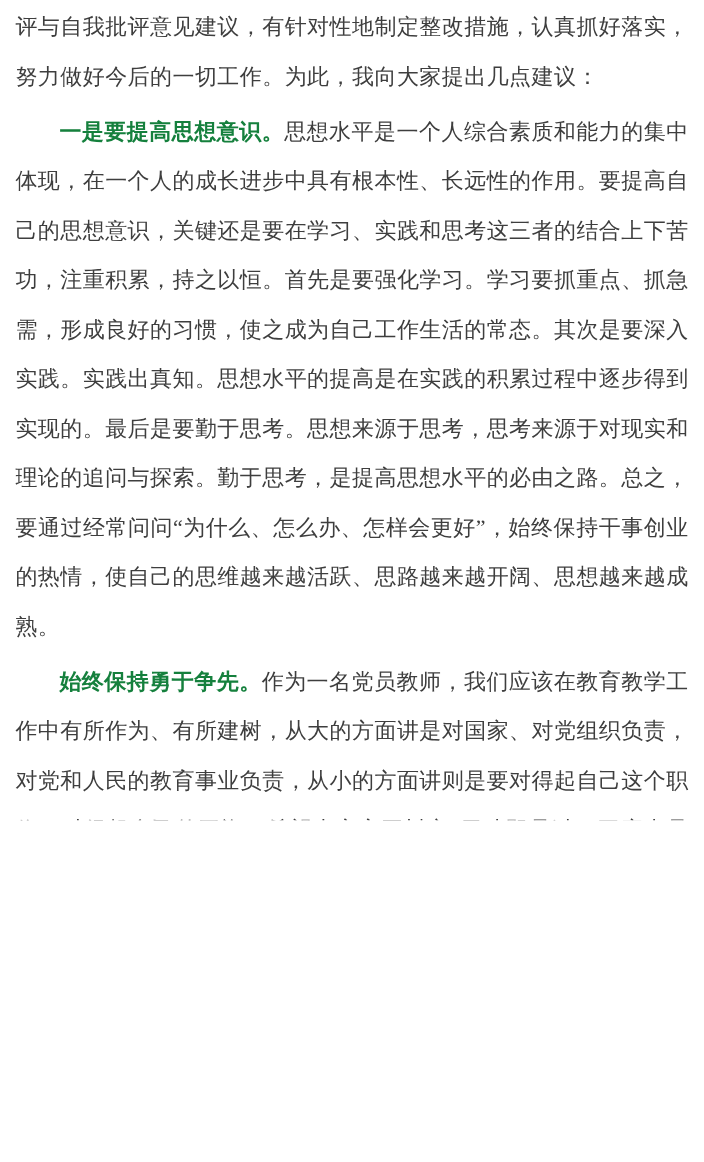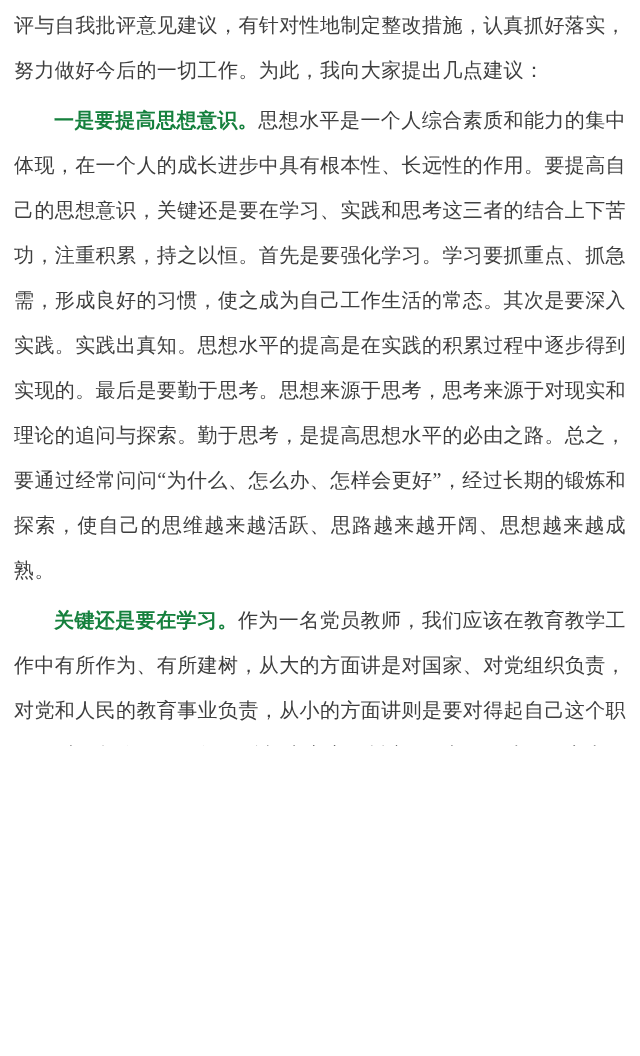--- a/index.html
+++ b/index.html
@@ -55,21 +55,21 @@
 </style>
 </head>
 <body>
 
 <div class="page">
 
   <div class="doc-body">
 
     <p><span>评与自我批评意见建议，有针对性地制定整改措施，认真抓好落实，努力做好今后的一切工作。为此，我向大家提出几点建议：</span></p>
 
-    <p class="indented"><span class="lead">一是要提高思想意识。</span><span>思想水平是一个人综合素质和能力的集中体现，在一个人的成长进步中具有根本性、长远性的作用。要提高自己的思想意识，关键还是要在学习、实践和思考这三者的结合上下苦功，注重积累，持之以恒。首先是要强化学习。学习要抓重点、抓急需，形成良好的习惯，使之成为自己工作生活的常态。其次是要深入实践。实践出真知。思想水平的提高是在实践的积累过程中逐步得到实现的。最后是要勤于思考。思想来源于思考，思考来源于对现实和理论的追问与探索。勤于思考，是提高思想水平的必由之路。总之，要通过经常问问“为什么、怎么办、怎样会更好”，经过长期的锻炼和探索，使自己的思维越来越活跃、思路越来越开阔、思想越来越成熟。</span></p>
+    <p class="indented"><span class="lead">一是要提高思想意识。</span><span>思想水平是一个人综合素质和能力的集中体现，在一个人的成长进步中具有根本性、长远性的作用。要提高自己的思想意识，关键还是要在学习、实践和思考这三者的结合上下苦功，注重积累，持之以恒。首先是要强化学习。学习要抓重点、抓急需，形成良好的习惯，使之成为自己工作生活的常态。其次是要深入实践。实践出真知。思想水平的提高是在实践的积累过程中逐步得到实现的。最后是要勤于思考。思想来源于思考，思考来源于对现实和理论的追问与探索。勤于思考，是提高思想水平的必由之路。总之，要通过经常问问“为什么、怎么办、怎样会更好”，始终保持干事创业的热情，使自己的思维越来越活跃、思路越来越开阔、思想越来越成熟。</span></p>
 
-    <p class="indented"><span class="lead">关键还是要在学习。</span><span>作为一名党员教师，我们应该在教育教学工作中有所作为、有所建树，从大的方面讲是对国家、对党组织负责，对党和人民的教育事业负责，从小的方面讲则是要对得起自己这个职位、对得起自己的工资。希望大家牢固树立“无功即是过，平庸也是错”的思想，始终保持干事创业的热情，始终保持勇于争先、争优的干劲和激情，努力奋斗，积极工作，努力做好自身的工作，不断使自己走向新的高度。</span></p>
+    <p class="indented"><span class="lead">始终保持勇于争先。</span><span>作为一名党员教师，我们应该在教育教学工作中有所作为、有所建树，从大的方面讲是对国家、对党组织负责，对党和人民的教育事业负责，从小的方面讲则是要对得起自己这个职位、对得起自己的工资。希望大家牢固树立“无功即是过，平庸也是错”的思想，始终保持干事创业的热情，始终保持勇于争先、争优的干劲和激情，努力奋斗，积极工作，努力做好自身的工作，不断使自己走向新的高度。</span></p>
 
   </div>
 
   <div class="footer-notice"><span>剩余1页</span><span class="gap"></span><span>下载后可查阅</span></div>
 
 </div>
 
 </body></html>

